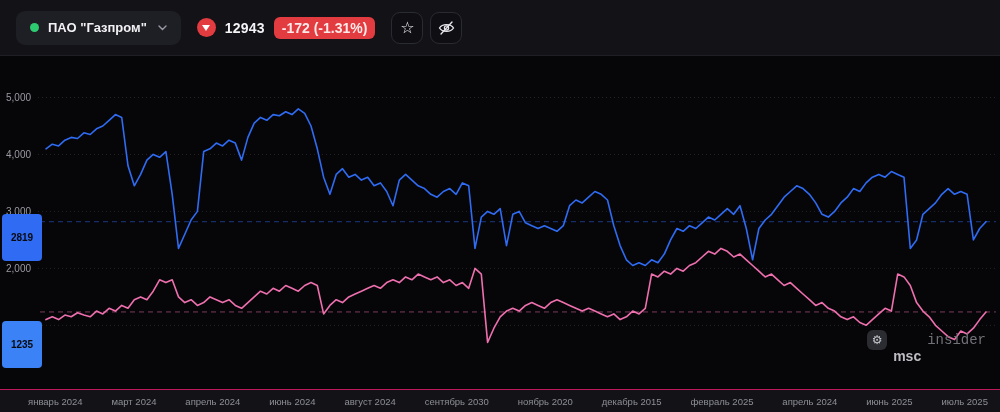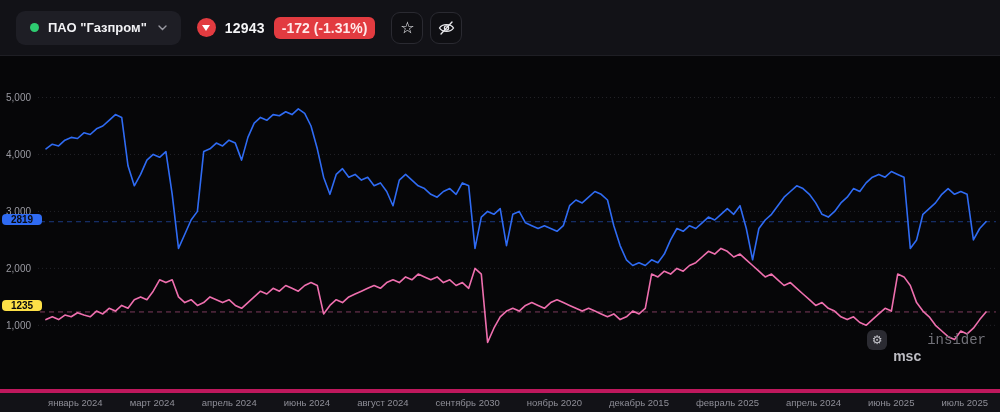--- a/index.html
+++ b/index.html
@@ -12,23 +12,23 @@
   .chev{margin-left:2px;display:flex;align-items:center;}
   .price-group{display:flex;align-items:center;gap:9px;margin-left:16px;}
   .down-circle{width:19px;height:19px;border-radius:50%;background:#e23b40;display:flex;align-items:center;justify-content:center;}
   .tri{width:0;height:0;border-left:4px solid transparent;border-right:4px solid transparent;border-top:6px solid #fff;}
   .price{font-size:14px;font-weight:bold;color:#f4f4f6;letter-spacing:.2px;}
   .change-badge{background:#e23b40;color:#ffe9e9;font-size:14px;font-weight:bold;padding:3px 8px;border-radius:6px;white-space:nowrap;}
   .iconbtn{width:32px;height:32px;border-radius:9px;background:#0f0f13;border:1px solid #2a2a31;display:flex;align-items:center;justify-content:center;color:#e8e8ec;cursor:pointer;padding:0;}
   .iconbtn.first{margin-left:16px;}
   .iconbtn + .iconbtn{margin-left:7px;}
   .star-glyph{font-family:"DejaVu Sans",sans-serif;font-size:16px;line-height:1;color:#ececf0;}
-  .xaxis{position:absolute;left:0;right:0;bottom:0;height:23px;background:#121217;border-top:4px solid #be185d;display:flex;align-items:center;justify-content:space-between;padding:0 12px 0 48px;box-sizing:border-box;z-index:5;}
+  .xaxis{position:absolute;left:0;right:0;bottom:0;height:23px;background:#121217;border-top:1px solid #be185d;display:flex;align-items:center;justify-content:space-between;padding:0 12px 0 28px;box-sizing:border-box;z-index:5;}
   .xlab{font-size:9.5px;color:#8e8e97;white-space:nowrap;}
-  .badge{position:absolute;left:2px;width:40px;box-sizing:border-box;text-align:center;font-size:10px;font-weight:bold;color:#0a0a0e;border-radius:4px;padding:0 0;z-index:4;}
+  .badge{position:absolute;left:2px;width:40px;box-sizing:border-box;text-align:center;font-size:10px;font-weight:bold;color:#0a0a0e;border-radius:4px;padding:18px 0;z-index:4;}
   .watermark{position:absolute;right:14px;bottom:48px;display:flex;align-items:center;gap:6px;z-index:3;opacity:.95;}
   .wm-icon{width:20px;height:20px;border-radius:6px;background:#2e2e35;color:#cfcfd6;display:flex;align-items:center;justify-content:center;font-size:12px;font-family:"DejaVu Sans",sans-serif;}
   .wm-msc{color:#c6c6cd;font-size:14px;font-weight:bold;margin-top:32px;}
   .wm-insider{color:#77777f;font-size:14px;font-family:Liberation Mono, monospace;}
 </style>
 </head>
 <body>
 
 <div id="app">
 
@@ -97,14 +97,14 @@
       <span class="xlab">июль 2025</span>
     </div>
 
   <div class="watermark">
     <span class="wm-icon">⚙</span>
     <span class="wm-msc">msc</span>
       <span class="wm-insider">insider</span>
   </div>
 
 <div class="badge" style="background: rgb(47, 107, 243); top: 213.721px;">2819</div>
-    <div class="badge" style="background: #fde047; top: 300px;">1235</div>
+    <div class="badge" style="background: #3b82f6; top: 321px;">1235</div>
   </div>
 
 </body></html>

